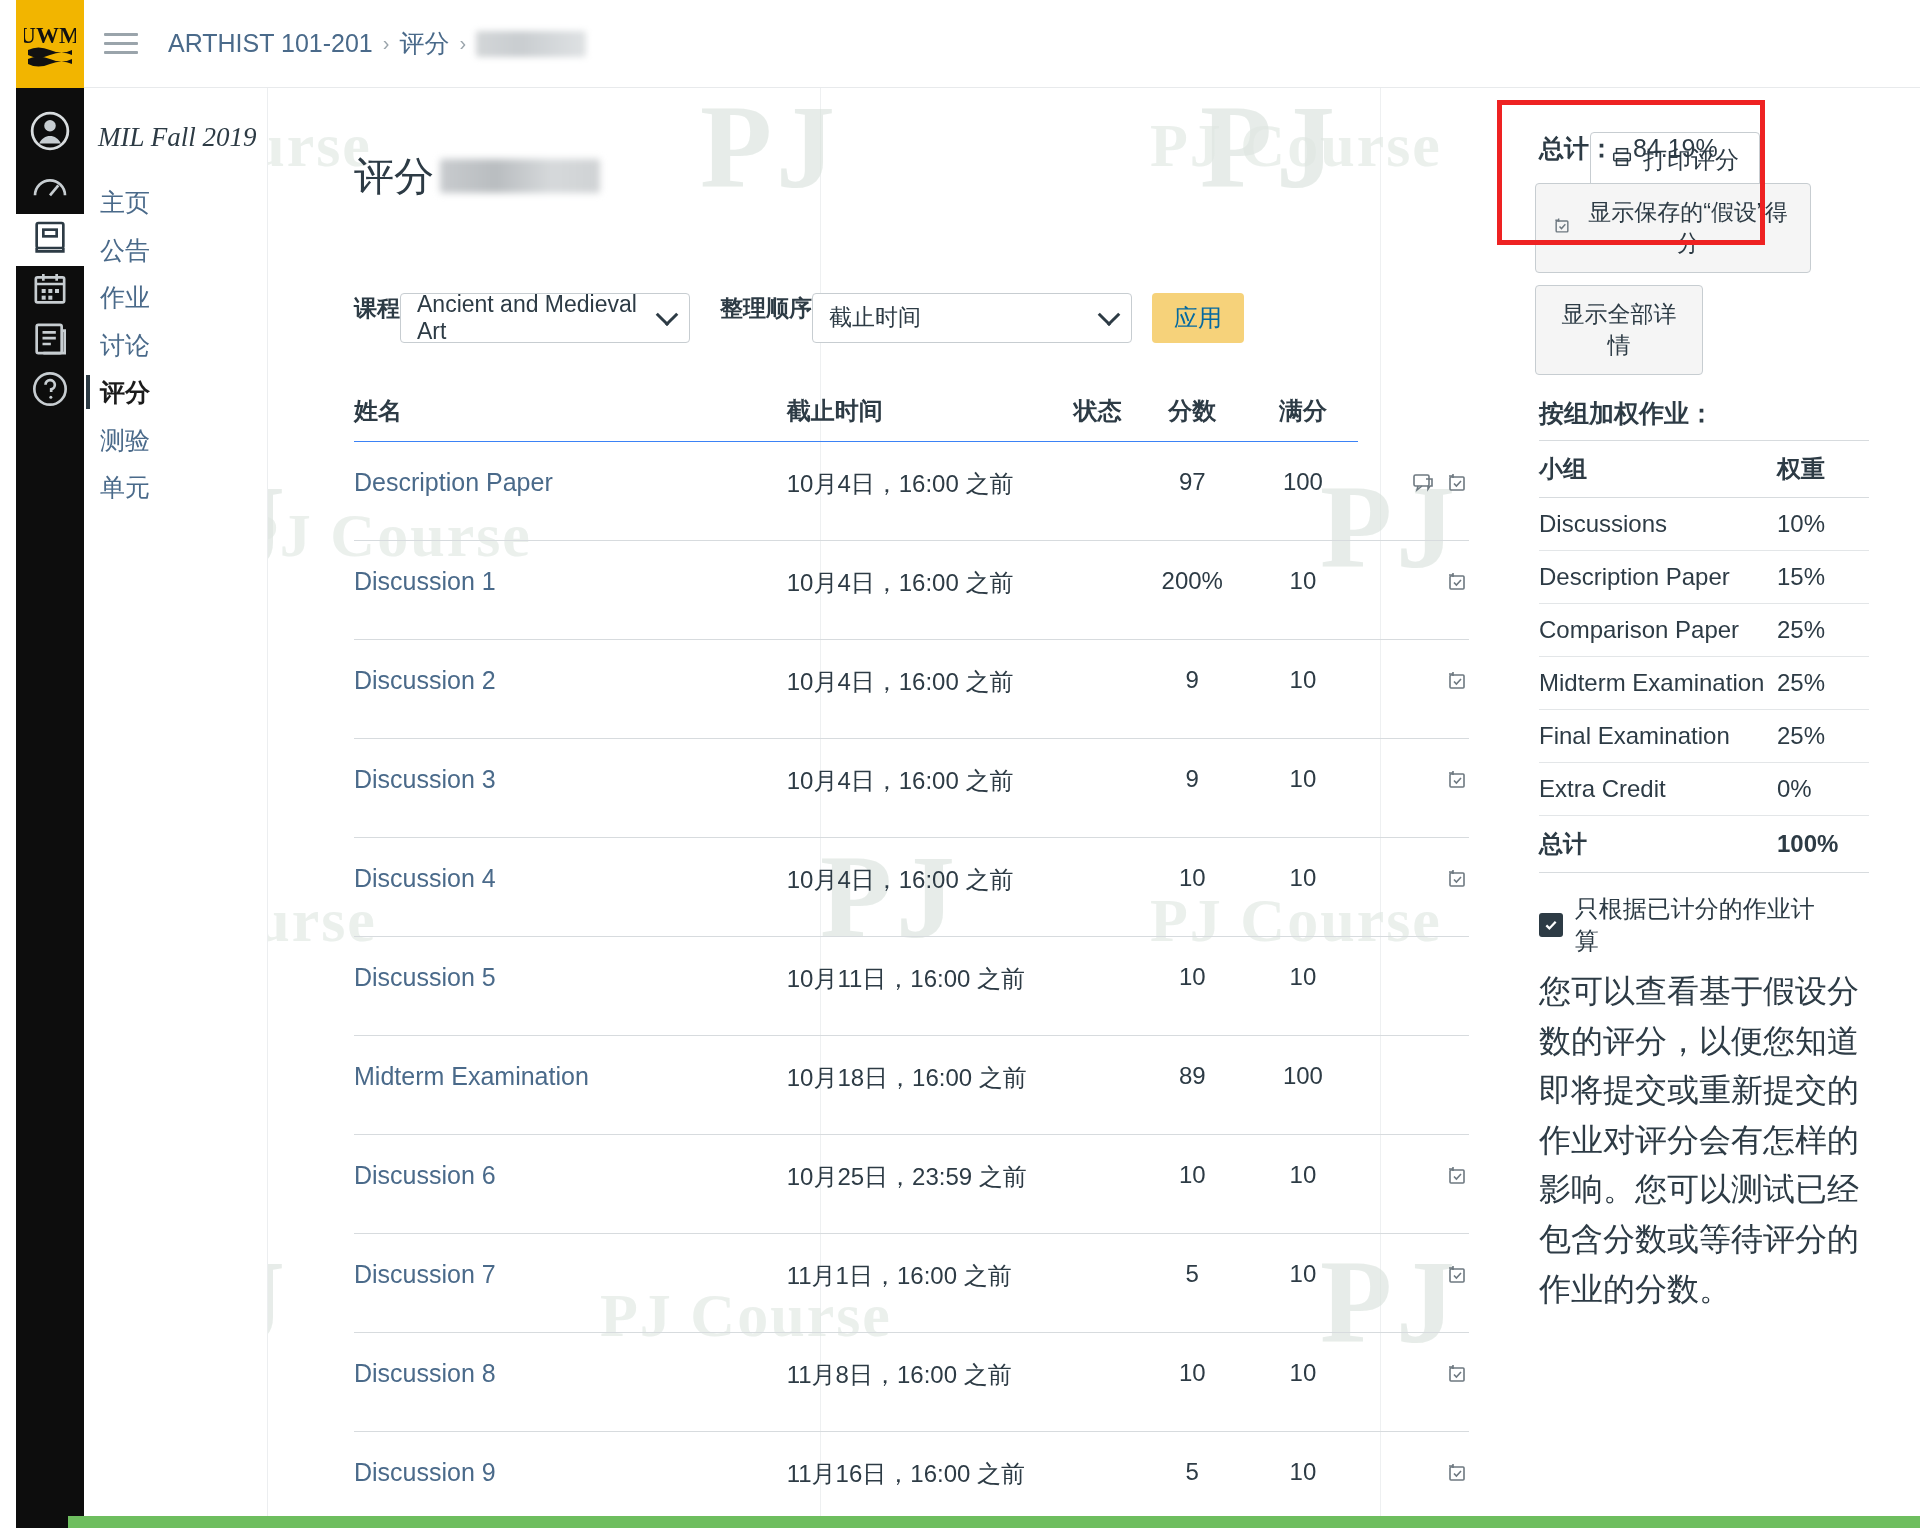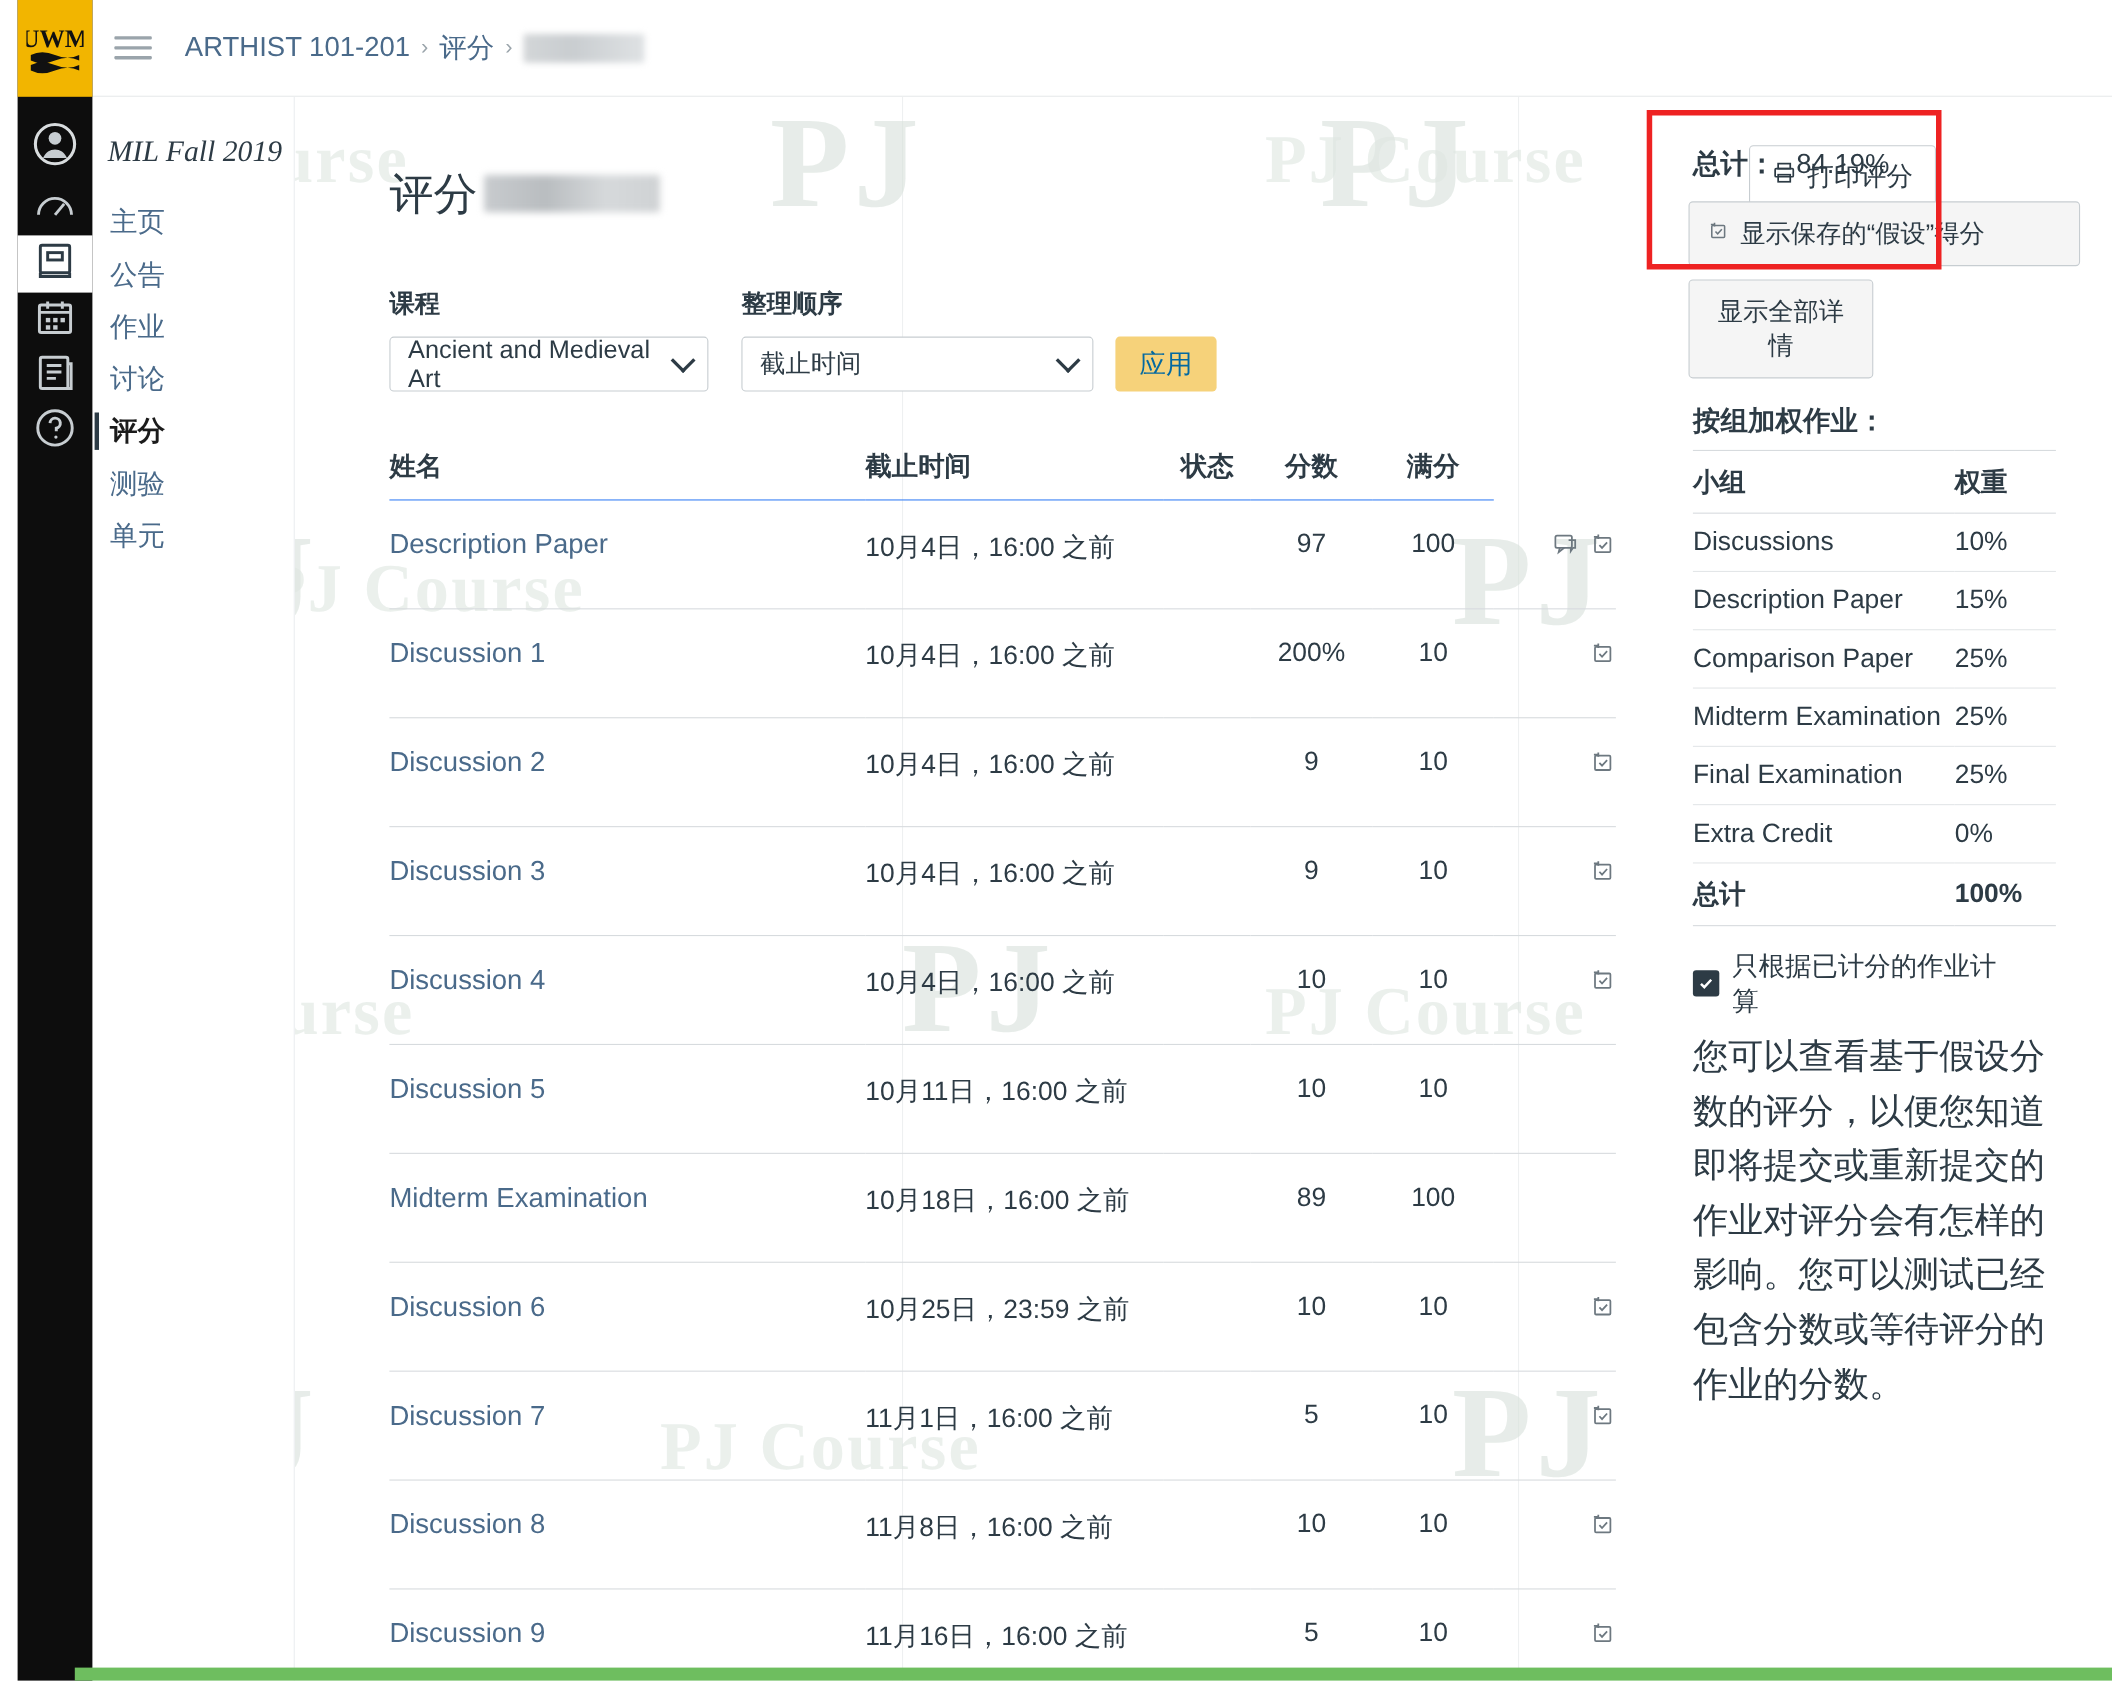--- a/index.html
+++ b/index.html
@@ -108,21 +108,21 @@
   }
   #print-grades {
     margin-left:auto; margin-right:120px; margin-top:10px;
     border:1px solid #c7cdd1; background:#fff; border-radius:4px;
     padding:11px 20px; font-size:24px; color:#2d3b45;
     display:flex; align-items:center; gap:10px; cursor:pointer;
   }
 
   
   #filters { display:flex; gap:0; padding:30px 0 0 86px; align-items:flex-end; }
-  .filter-col { display:flex; flex-direction:column; }
+  .filter-col { display:flex; flex-direction:row;margin-top:32px; }
   .filter-label { font-size:23px; color:#2d3b45; font-weight:700; margin-bottom:14px; }
   .select-box {
     position:relative; border:1px solid #c7cdd1; border-radius:4px; background:#fff;
     height:50px; display:flex; align-items:center; padding:0 46px 0 16px;
     font-size:23px; color:#2d3b45; cursor:pointer; min-width:290px;
   }
   .select-box .chev {
     position:absolute; right:14px; top:50%; width:16px; height:16px;
     border-right:3px solid #2d3b45; border-bottom:3px solid #2d3b45;
     transform:translateY(-70%) rotate(45deg);
@@ -167,21 +167,21 @@
     z-index:16; padding:30px 28px 0 10px; background:transparent;
   }
   #total-line { font-size:25px; color:#2d3b45; font-weight:700; margin:14px 0 18px 4px; }
   #total-line .val { font-weight:400; margin-left:12px; }
   .side-btn {
     border:1px solid #c7cdd1; background:#f5f5f5; border-radius:4px;
     font-size:23px; color:#2d3b45; padding:13px 16px; cursor:pointer;
     display:flex; align-items:center; gap:10px; margin-bottom:12px;
     font-family:"Liberation Sans", sans-serif;
   }
-  #btn-whatif { width:356px; }
+  #btn-whatif { width:276px; }
   #btn-details { width:168px; }
   #weights-title { font-size:25px; font-weight:700; color:#2d3b45; margin:22px 0 10px 4px; }
   #weights-table { width:330px; border-collapse:collapse; font-size:24px; margin-left:4px; }
   #weights-table th {
     text-align:left; font-weight:700; color:#2d3b45; padding:12px 0;
     border-top:1px solid #d7dbde; border-bottom:1px solid #d7dbde;
   }
   #weights-table th.w, #weights-table td.w { text-align:left; width:92px; }
   #weights-table td {
     padding:12px 0; color:#2d3b45; border-bottom:1px solid #e3e6e8;

